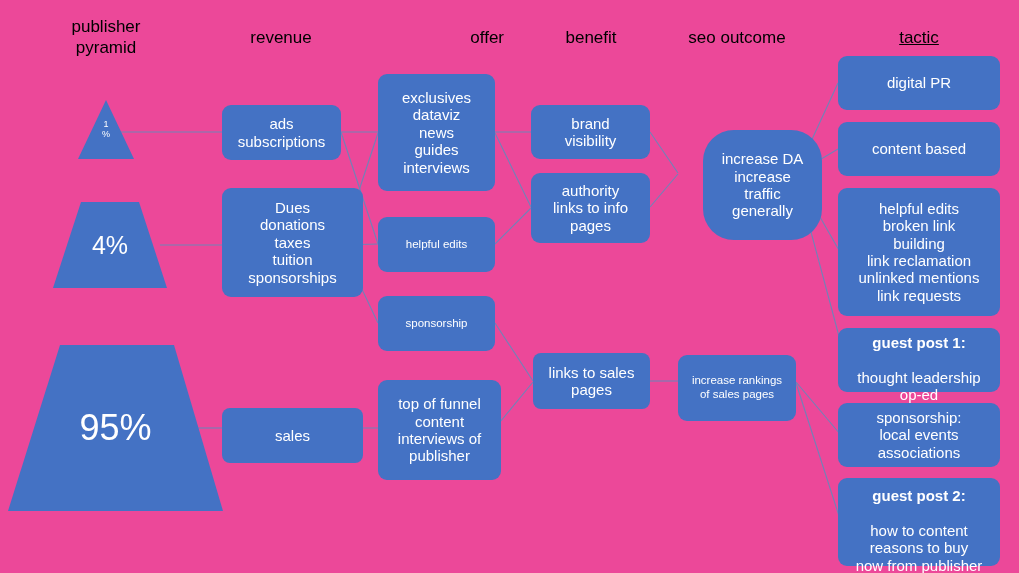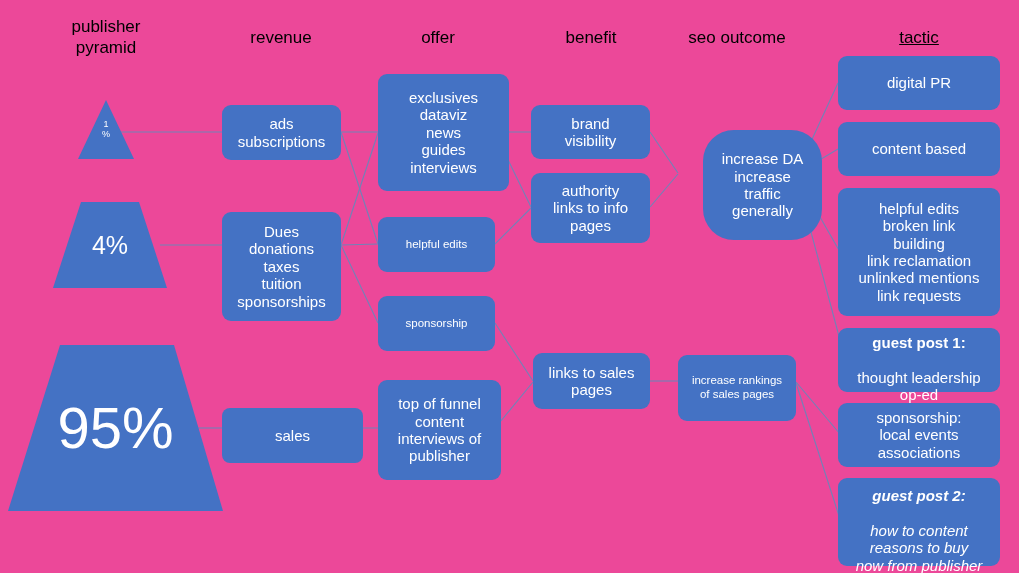--- a/index.html
+++ b/index.html
@@ -72,21 +72,21 @@
   }
   .pyr-label {
     position: relative;
     z-index: 2;
     text-align: center;
     white-space: pre-line;
     line-height: 1.05;
   }
   .pyr1 .pyr-label { font-size: 9px; }
   .pyr4 .pyr-label { font-size: 25px; }
-  .pyr95 .pyr-label { font-size: 58px; }
+  .pyr95 .pyr-label { font-size: 36px; }
 </style>
 </head>
 <body>
 
 <div id="canvas">
 
   <svg id="edges" viewBox="0 0 1019 573">
     <g stroke="#7083B8" stroke-width="1.1" fill="none">
 
       <path d="M118 132 L222 132"></path>
@@ -115,21 +115,21 @@
       <path d="M796 175 L840 252"></path>
       <path d="M796 176 L840 340"></path>
       <path d="M796 382 L840 434"></path>
       <path d="M796 383 L840 519"></path>
     </g>
   </svg>
 
   <div class="col-header" style="left:40px; top:16px; width:132px;">publisher
 pyramid</div>
   <div class="col-header" style="left:215px; top:27px; width:132px;">revenue</div>
-  <div class="col-header" style="left:372px; top:27px; width:132px;">offer</div>
+  <div class="col-header" style="left:372px; top:27px; width:132px;text-align:right;">offer</div>
   <div class="col-header" style="left:525px; top:27px; width:132px;">benefit</div>
   <div class="col-header" style="left:671px; top:27px; width:132px;">seo outcome</div>
   <div class="col-header" style="left:853px; top:27px; width:132px;text-decoration:underline;">tactic</div>
 
   <div class="pyr pyr1" style="left:78px; top:100px; width:56px; height:59px;">
     <svg class="pyr-shape" viewBox="0 0 56 59" preserveAspectRatio="none">
       <polygon points="28,0 56,59 0,59" fill="#4472C4"></polygon>
     </svg>
     <div class="pyr-label">1
 %</div>
@@ -144,45 +144,45 @@
 
   <div class="pyr pyr95" style="left:8px; top:345px; width:215px; height:166px;">
     <svg class="pyr-shape" viewBox="0 0 215 166" preserveAspectRatio="none">
       <polygon points="52,0 166,0 215,166 0,166" fill="#4472C4"></polygon>
     </svg>
     <div class="pyr-label">95%</div>
   </div>
 
   <div class="node med" style="left:222px; top:105px; width:119px; height:55px;">ads
 subscriptions</div>
-  <div class="node med" style="left:222px; top:188px; width:119px; height:109px;margin-top:24px;">Dues
+  <div class="node med" style="left:222px; top:188px; width:141px; height:109px;">Dues
 donations
 taxes
 tuition
 sponsorships</div>
   <div class="node med" style="left:222px; top:408px; width:141px; height:55px;border-radius:8px;">sales</div>
 
-  <div class="node med" style="left:378px; top:74px; width:131px; height:117px;">exclusives
+  <div class="node med" style="left:378px; top:74px; width:117px; height:117px;">exclusives
 dataviz
 news
 guides
 interviews</div>
   <div class="node small" style="left:378px; top:217px; width:117px; height:55px;">helpful edits</div>
   <div class="node small" style="left:378px; top:296px; width:117px; height:55px;">sponsorship</div>
   <div class="node med" style="left:378px; top:380px; width:123px; height:100px;">top of funnel
 content
 interviews of
 publisher</div>
 
   <div class="node med" style="left:531px; top:105px; width:119px; height:54px;">brand
 visibility</div>
   <div class="node med" style="left:531px; top:173px; width:119px; height:70px;">authority
 links to info
 pages</div>
-  <div class="node med" style="left:533px; top:353px; width:117px; height:56px;">links to sales
+  <div class="node med" style="left:533px; top:353px; width:117px; height:56px;border-radius:8px;">links to sales
 pages</div>
 
   <div class="node med" style="left:703px; top:130px; width:119px; height:110px;border-radius:31px;">increase DA
 increase
 traffic
 generally</div>
   <div class="node small" style="left:678px; top:355px; width:118px; height:66px;">increase rankings
 of sales pages</div>
 
   <div class="node med" style="left:838px; top:56px; width:162px; height:54px;">digital PR</div>
@@ -199,21 +199,21 @@
       <b>guest post 1:</b><br>
       <span>thought leadership
 op-ed</span>
     </span>
   </div>
 
   <div class="node med" style="left:838px; top:403px; width:162px; height:64px;text-align:center;">sponsorship:
 local events
 associations</div>
 
-  <div class="node med" style="left:838px; top:478px; width:162px; height:88px;font-style:italic;">
+  <div class="node med" style="left:838px; top:478px; width:162px; height:88px;">
     <span>
       <b>guest post 2:</b><br>
       <span>how to content
 reasons to buy
 now from publisher</span>
     </span>
   </div>
 
 </div>
 

